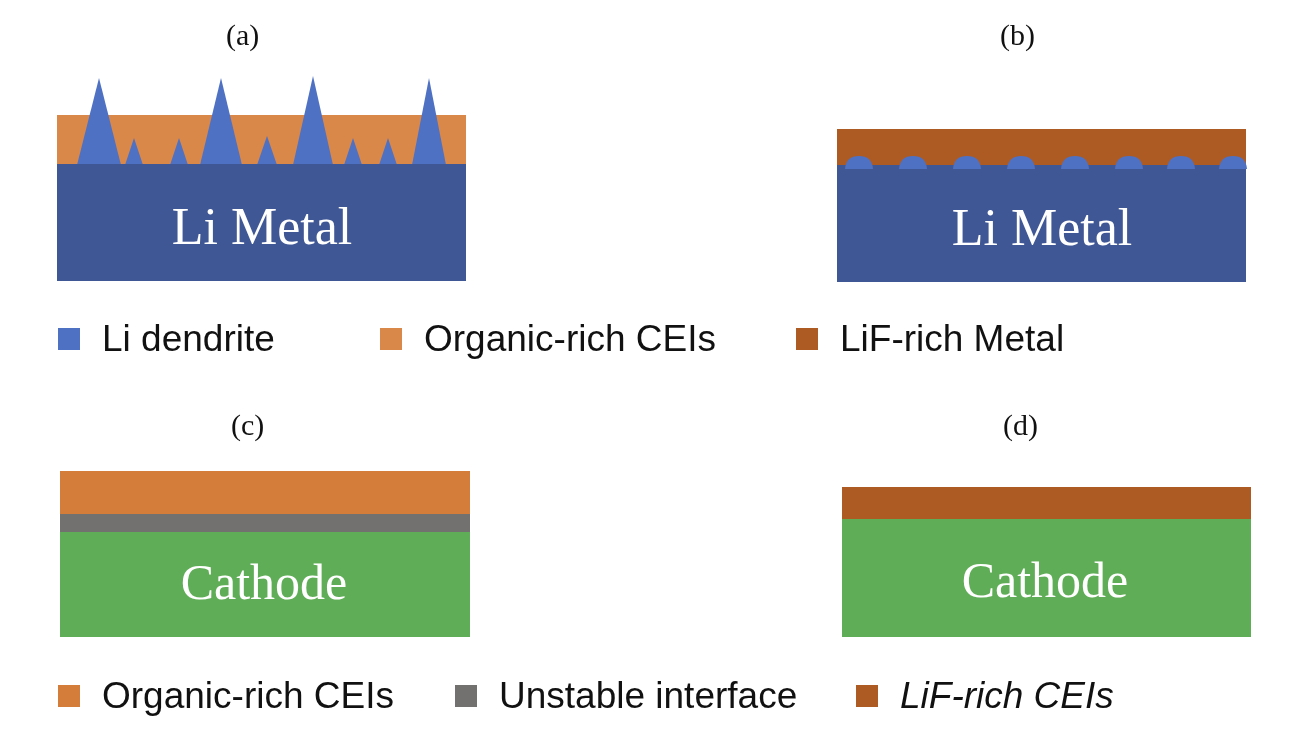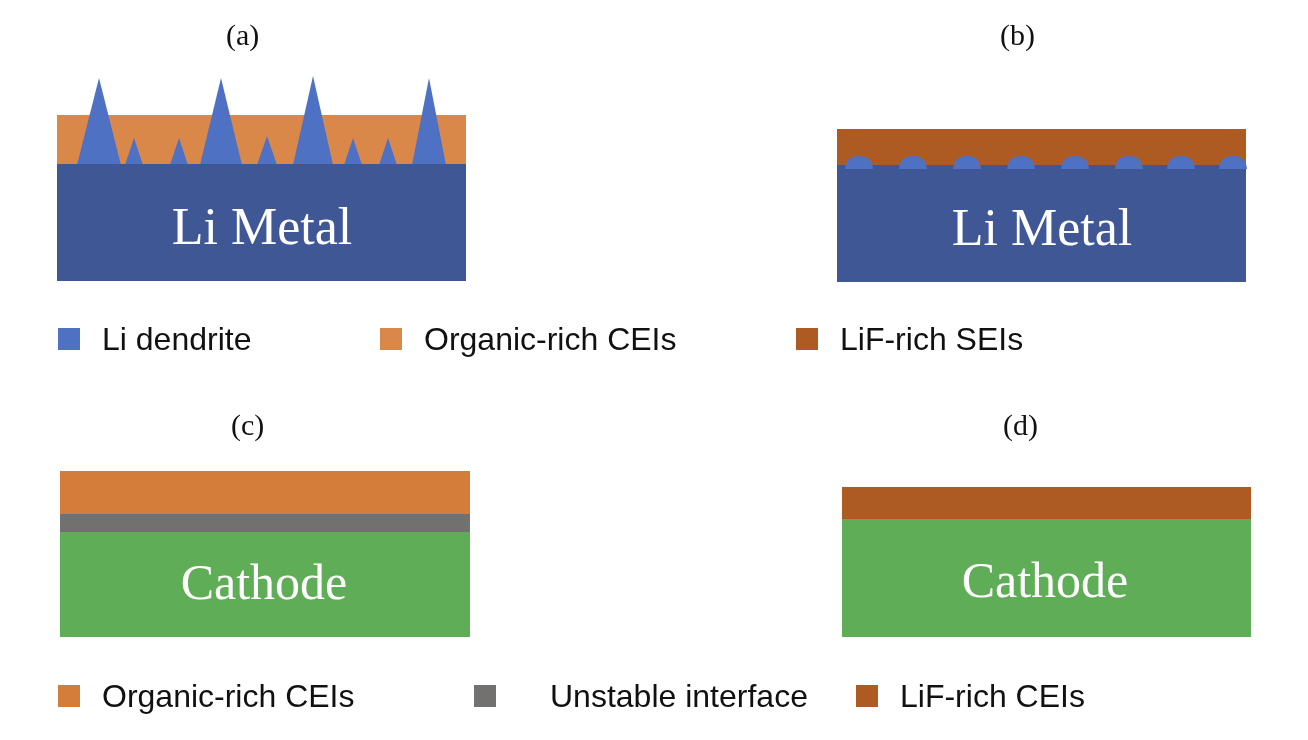--- a/index.html
+++ b/index.html
@@ -16,21 +16,21 @@
       font-family: "Liberation Serif", "DejaVu Serif", serif;
       fill: #ffffff;
     }
     .legend-row { position: absolute; height: 40px; }
     .legend-item {
       position: absolute;
       top: 0;
       display: flex;
       align-items: center;
       font-family: "Liberation Sans", "DejaVu Sans", sans-serif;
-      font-size: 32px;
+      font-size: 37px;
       color: #111111;
       white-space: nowrap;
       height: 40px;
       text-align: center;
     }
     .swatch { display: inline-block; width: 22px; height: 22px; margin-right: 22px; }
   </style>
 </head>
 <body>
 
@@ -76,21 +76,21 @@
   <div class="legend-item" style="left:58px;">
     <span class="swatch" id="lt0" style="background: rgb(78, 113, 196);"></span>
     <span>Li dendrite</span>
   </div>
   <div class="legend-item" style="left:380px;">
     <span class="swatch" id="lt1" style="background: rgb(217, 136, 74);"></span>
     <span>Organic-rich CEIs</span>
   </div>
   <div class="legend-item" style="left:796px;">
     <span class="swatch" id="lt2" style="background: rgb(173, 91, 34);"></span>
-    <span>LiF-rich SEIs</span>
+    <span>LiF-rich Metal</span>
   </div>
 </div>
 
 <svg class="panel" style="left:60px; top:471px;" width="410" height="166" viewBox="0 0 410 166">
   <rect id="c-cei" x="0" y="0" width="410" height="44" fill="#d47c3a"></rect>
   <rect id="c-unstable" x="0" y="43" width="410" height="19" fill="#737070"></rect>
   <rect id="c-cathode" x="0" y="61" width="410" height="105" fill="#5fad56"></rect>
   <text class="block-text" x="204" y="128" text-anchor="middle" font-size="50">Cathode</text>
 </svg>
 
@@ -98,21 +98,21 @@
   <rect id="d-cei" x="0" y="0" width="409" height="33" fill="#ad5b22"></rect>
   <rect id="d-cathode" x="0" y="32" width="409" height="118" fill="#5fad56"></rect>
   <text class="block-text" x="203" y="110" text-anchor="middle" font-size="50">Cathode</text>
 </svg>
 
 <div class="legend-row" style="left:0; top:676px; width:1092px;">
   <div class="legend-item" style="left:58px;">
     <span class="swatch" id="lb0" style="background: rgb(212, 124, 58);"></span>
     <span>Organic-rich CEIs</span>
   </div>
-  <div class="legend-item" style="left:474px;gap:32px;">
+  <div class="legend-item" style="left:455px;">
     <span class="swatch" id="lb1" style="background: rgb(115, 112, 112);"></span>
     <span>Unstable interface</span>
   </div>
-  <div class="legend-item" style="left:856px;">
+  <div class="legend-item" style="left:856px;font-style:italic;">
     <span class="swatch" id="lb2" style="background: rgb(173, 91, 34);"></span>
     <span>LiF-rich CEIs</span>
   </div>
 </div>
 
 </body></html>

